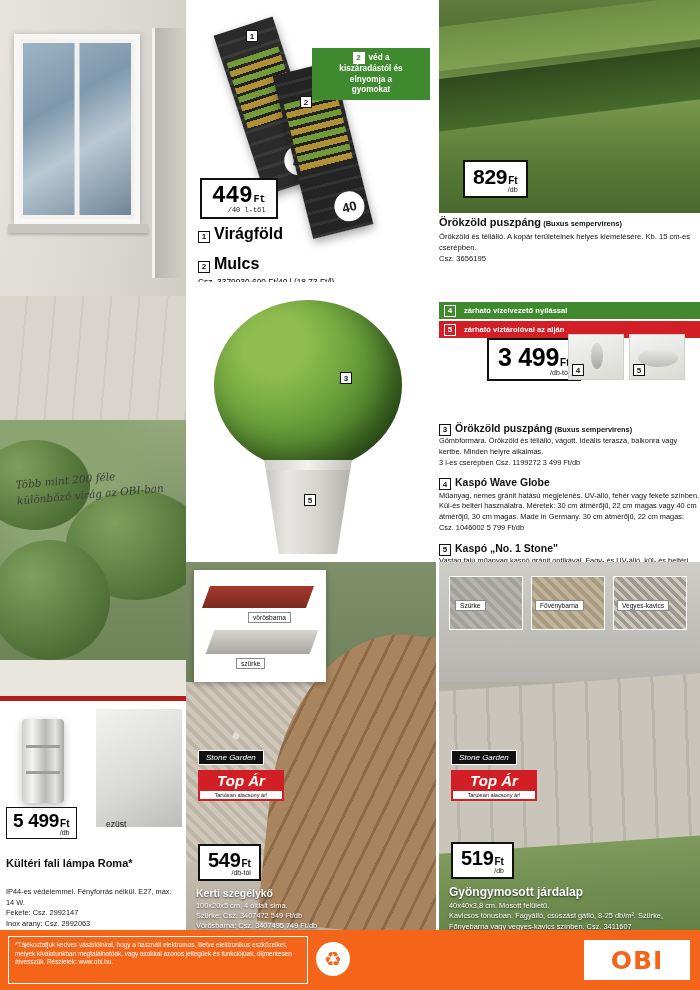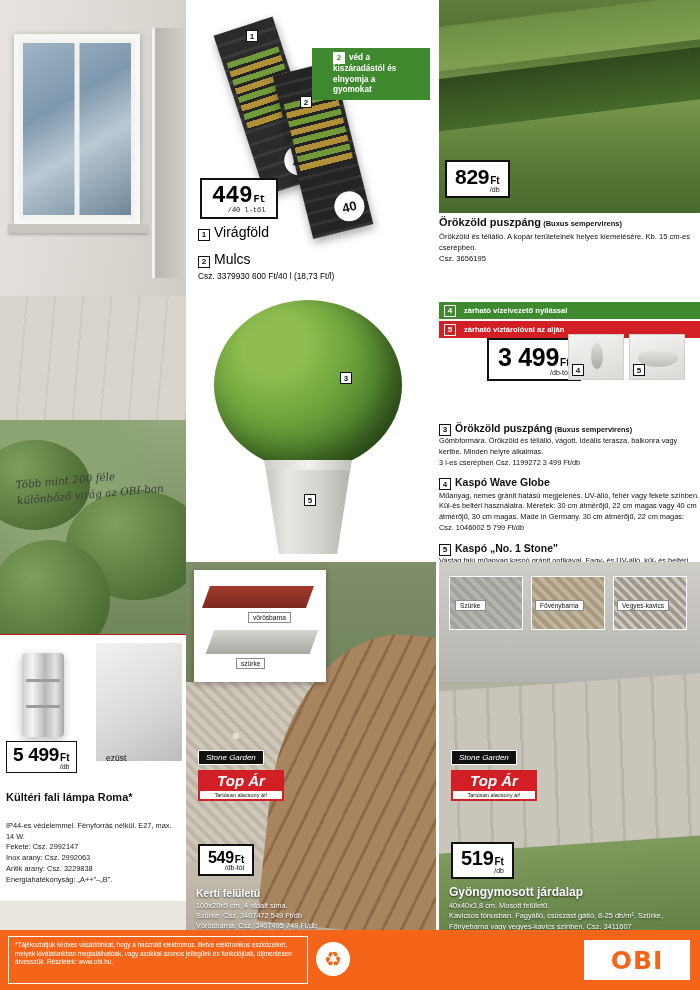--- a/index.html
+++ b/index.html
@@ -71,22 +71,22 @@
   }
   .handwrite {
     position:absolute; left:16px; top:470px; width:150px;
     font-family:"DejaVu Serif", serif; font-style:italic;
     font-size:10.5px; color:#3b3b3b; line-height:1.55;
     transform: rotate(-5deg);
   }
 
   
   .lamp-panel {
-    position:absolute; left:0; top:634px; width:186px; height:267px;
-    background:#ffffff; border-top:1px solid #b91c1c;
+    position:absolute; left:0; top:696px; width:186px; height:267px;
+    background:#ffffff; border-top:5px solid #b91c1c;
   }
   .lamp-photo {
     position:absolute; left:96px; top:8px; width:86px; height:118px;
     background: linear-gradient(150deg,#f2f2f0,#d8d8d6 60%,#bcbcba 100%);
   }
   .lamp-body {
     position:absolute; left:22px; top:18px; width:42px; height:84px;
     background:linear-gradient(90deg,#cfcfcd 0%, #f3f3f2 25%, #b9b9b7 55%, #e3e3e1 80%, #a8a8a6 100%);
     border-radius:4px;
     box-shadow:0 3px 8px rgba(0,0,0,.25);
@@ -145,60 +145,60 @@
     opacity:.85;
   }
   .bag .lbl {
     position:absolute; bottom:8px; right:4px; width:30px; height:30px; border-radius:50%;
     background:#fff; color:#111; font-size:13px; font-weight:bold;
     display:flex; align-items:center; justify-content:center;
   }
   .callout-green {
     position:absolute; left:126px; top:48px; width:118px;
     background:#3f8a2e; color:#fff; font-size:8.2px; font-weight:bold;
-    padding:4px 21px; line-height:1.3;
+    padding:4px 21px; line-height:1.3;text-align:center;
   }
   .numtag {
     display:inline-flex; align-items:center; justify-content:center;
     width:12px; height:12px; border:1px solid #111; background:#fff;
     font-size:8px; font-weight:bold; color:#111; margin-right:4px; vertical-align:middle;
   }
   .numtag.sq { border-radius:0; }
   .numtag.onimg { position:absolute; background:#fff; }
   .numtag.green { background:#3f8a2e; border-color:#fff; color:#fff; }
   .numtag.red { background:#d21f26; border-color:#fff; color:#fff; }
 
   .soil-price { position:absolute; left:14px; top:178px; }
   .soil-price .price-box { border-width:2px; padding:3px 10px;font-family:Liberation Mono, monospace; }
   .soil-price .amount { font-size:23px; }
 
   .soil-list {
     position:absolute; left:12px; top:222px; width:230px; font-size:8.4px; line-height:1.5;
   }
   .soil-list .row { margin-bottom:6px; }
-  .soil-list .name { font-weight:normal; font-size:14px; }
+  .soil-list .name { font-weight:bold; font-size:16px; }
 
   
   .hedge {
     position:absolute; left:253px; top:0; width:261px; height:213px;
     background:
       linear-gradient(to bottom, #5f7d3c 0%, #4e6f31 20%, #7a9a4e 45%, #5e803a 70%, #47692c 100%);
     overflow:hidden;
   }
   .hedge .strip-dark {
     position:absolute; left:-20px; top:62px; width:320px; height:52px;
     background: linear-gradient(to bottom,#2f4a1d,#456a2a);
     transform: rotate(-7deg);
   }
   .hedge .strip-light {
     position:absolute; left:-20px; top:10px; width:320px; height:44px;
     background: linear-gradient(to bottom,#6d8f44,#7fa151);
     transform: rotate(-7deg);
   }
-  .hedge-price { position:absolute; left:6px; top:160px;text-decoration:underline; }
+  .hedge-price { position:absolute; left:24px; top:160px;text-decoration:underline; }
   .hedge-price .price-box { border-width:2px; padding:3px 8px; }
   .hedge-price .amount { font-size:21px; }
 
   .hedge-info {
     position:absolute; left:253px; top:215px; width:261px; font-size:7.6px;
     line-height:1.45; color:#111;
   }
   .hedge-info .t { font-size:11px; font-weight:bold; }
   .hedge-info .lat { font-size:7.5px; font-weight:bold; }
 
@@ -312,21 +312,21 @@
     font-size:8px; padding:2px 7px; border:1px solid #fff;
   }
   .topar {
     background:#d21f26; color:#fff; text-align:center; width:86px;
   }
   .topar .big { font-size:15px; font-weight:bold; font-style:italic; padding:2px 0 0; }
   .topar .sm { font-size:5.6px; background:#fff; color:#111; padding:1px 2px; margin:2px; }
 
   .edge-price { position:absolute; left:12px; top:282px; }
   .edge-price .price-box { border-width:2px; padding:3px 8px; }
-  .edge-price .amount { font-size:16px; }
+  .edge-price .amount { font-size:20px; }
   .edge-text {
     position:absolute; left:10px; top:324px; width:234px; font-size:7.4px; line-height:1.4; color:#fff;
     text-shadow:0 1px 2px rgba(0,0,0,.7);
   }
   .edge-text .pname { font-size:10.5px; font-weight:bold; }
 
   
   .slab-panel {
     position:absolute; left:253px; top:562px; width:261px; height:368px;
     overflow:hidden;
@@ -557,21 +557,21 @@
       </div>
 
       <div class="edge-price">
         <div class="price-box">
           <span class="amount">549</span><span class="cur">Ft</span>
           <span class="unit">/db-tól</span>
         </div>
       </div>
 
       <div class="edge-text">
-        <span class="pname">Kerti felületű</span>
+        <span class="pname">Kerti szegélykő</span>
         <div style="white-space:pre-line;">100x20x5 cm, 4 oldalt sima.
 Szürke: Csz. 3407472 549 Ft/db
 Vörösbarna: Csz. 3407495 749 Ft/db
 Ügyféli áruházainkban megrendelésre kapható.</div>
       </div>
     </div>
 
     <div class="slab-panel">
       <div class="slab-top"></div>
       <div class="slab-sample s1"></div>

